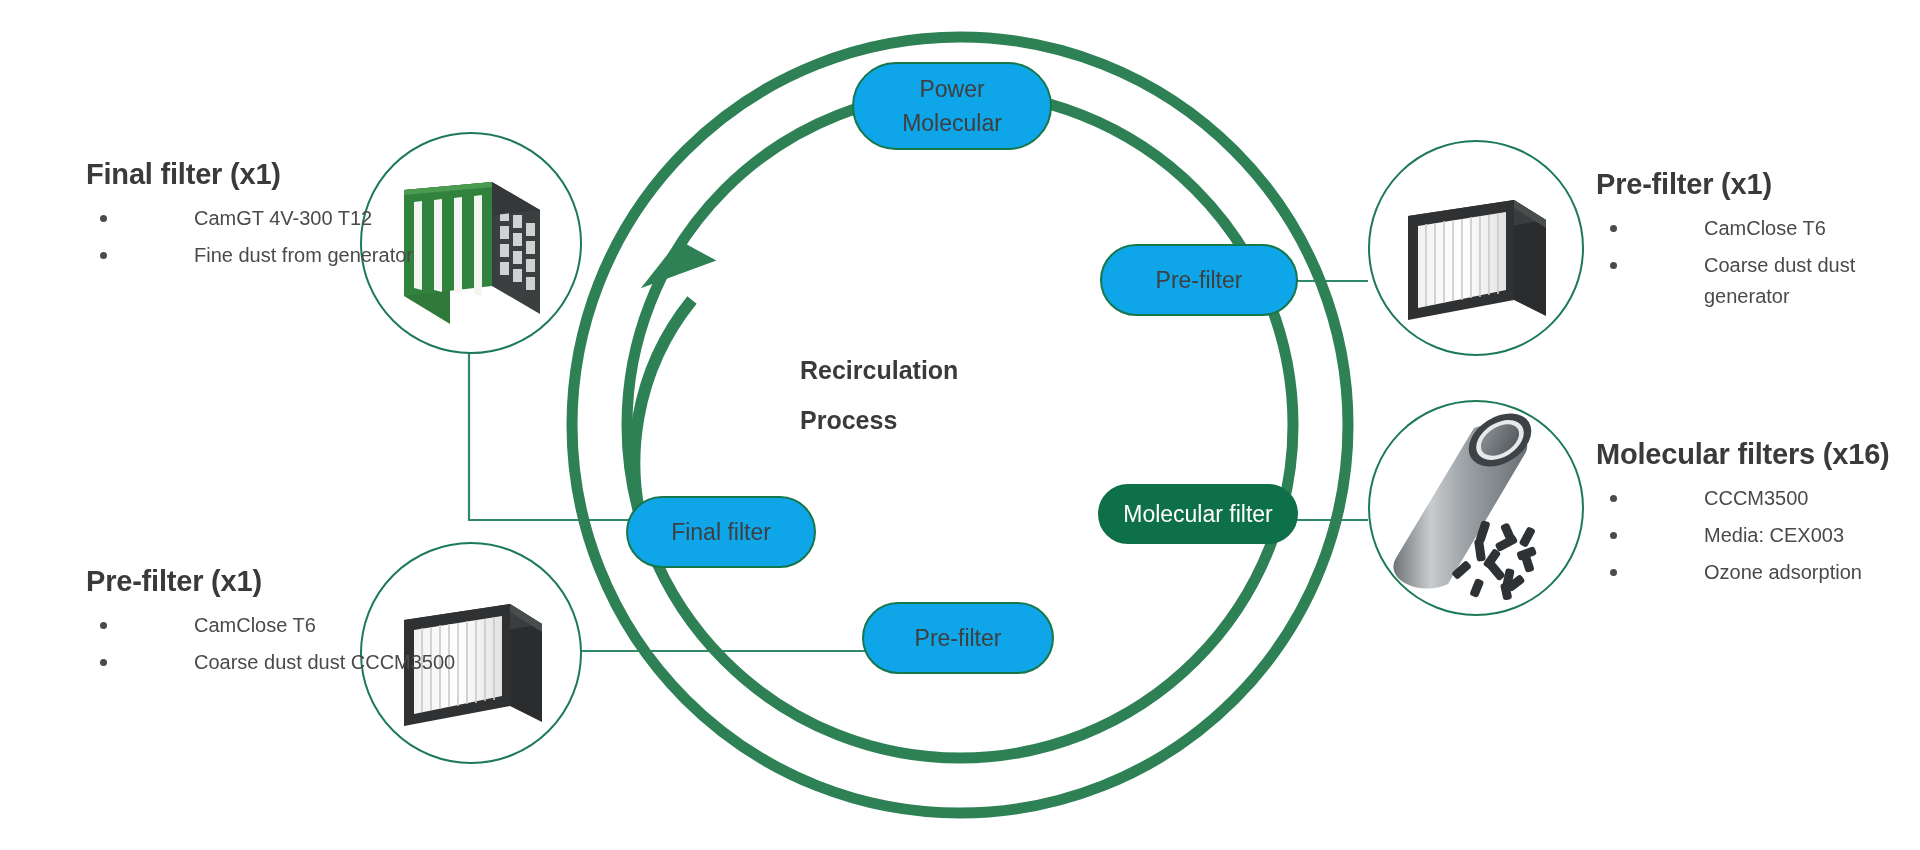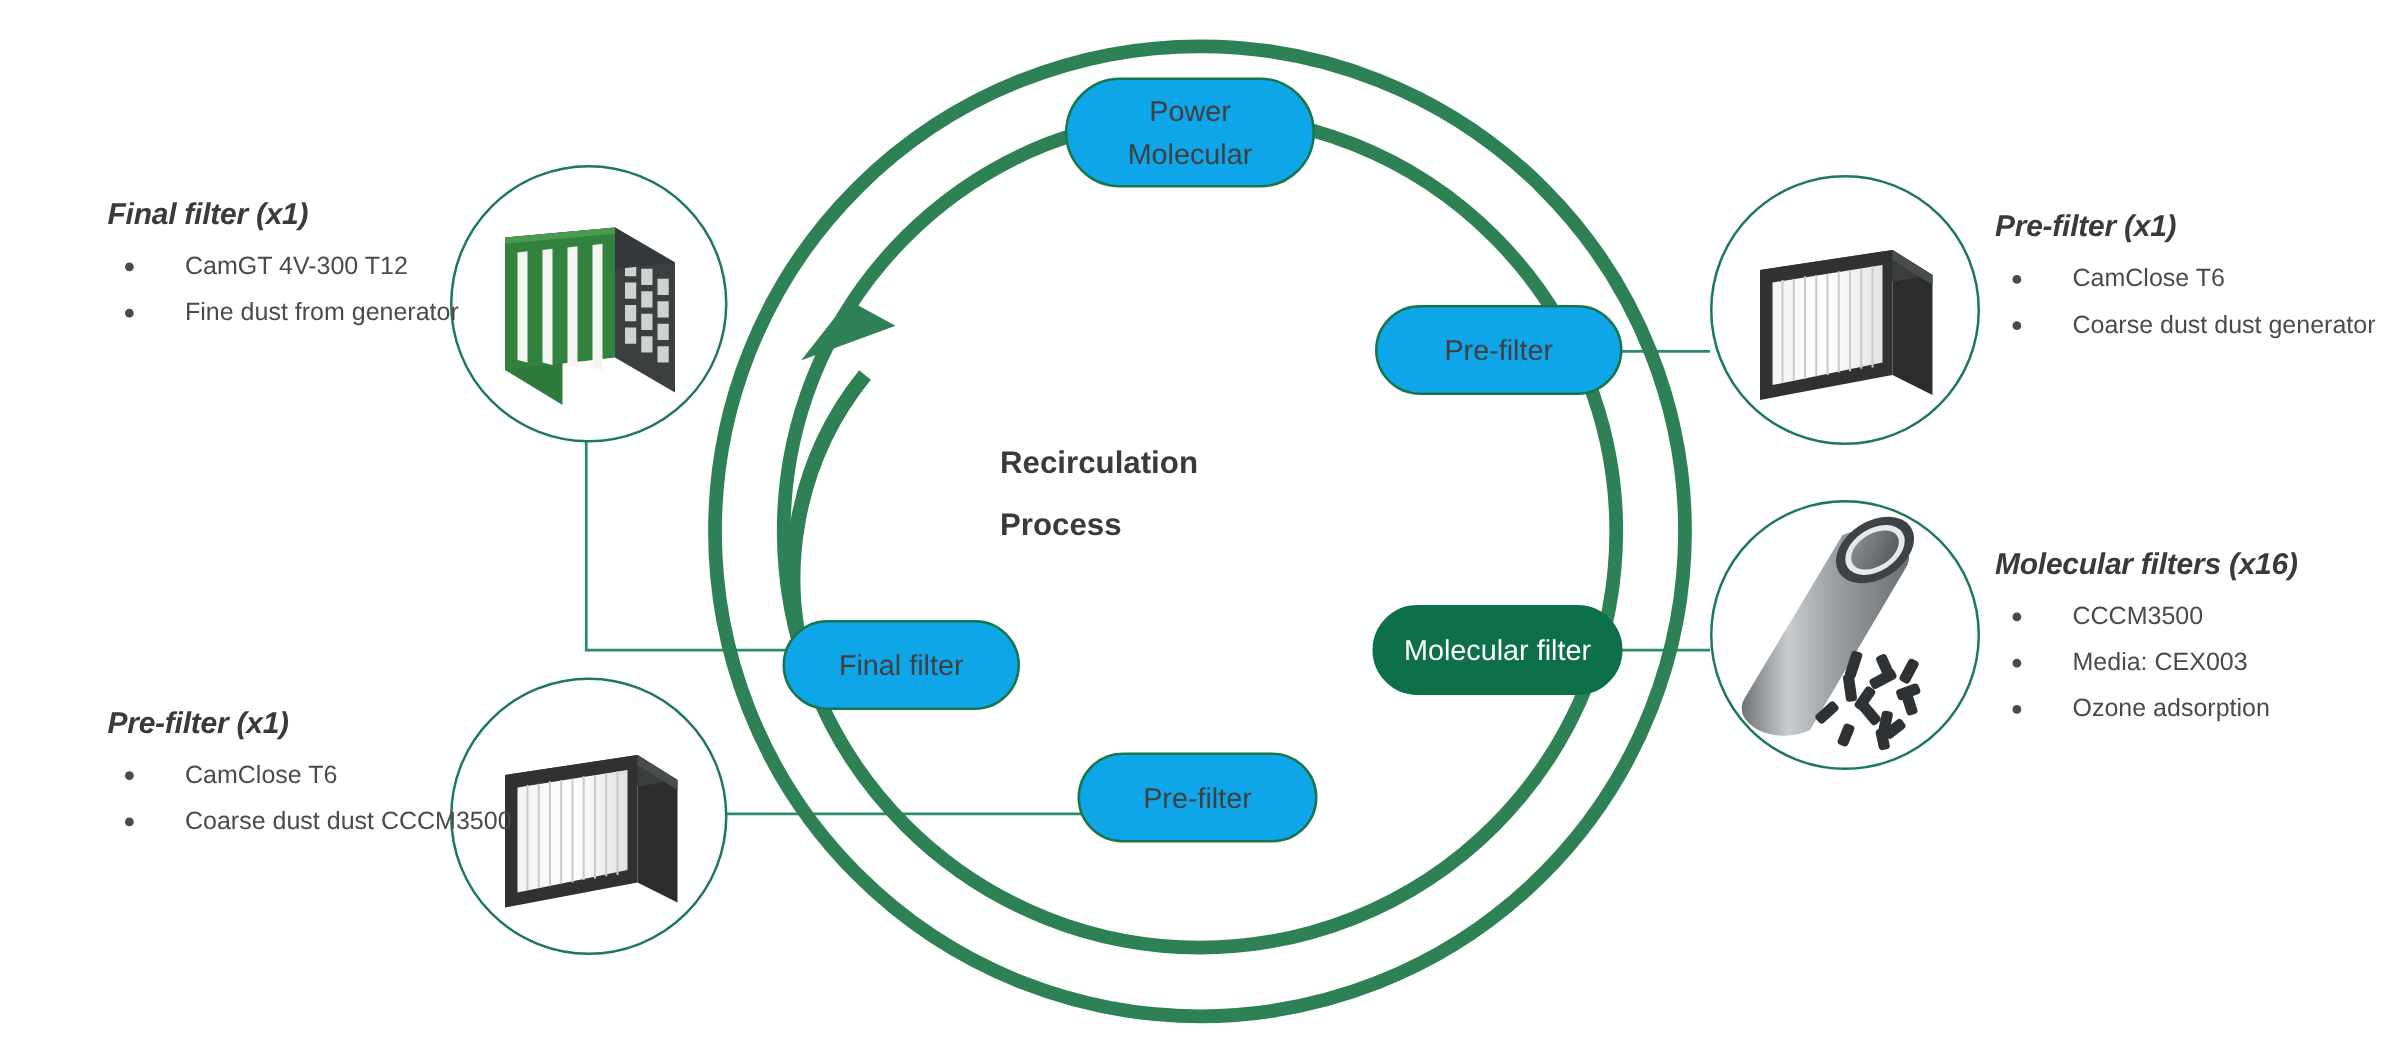--- a/index.html
+++ b/index.html
@@ -10,42 +10,41 @@
     color:#3b3b3b;
     position:relative;
   }
   .stage{position:absolute;left:0;top:0;width:1920px;height:850px;}
   svg.diagram{position:absolute;left:0;top:0;width:1920px;height:850px;}
 
   
   .infoblock{position:absolute;}
   .infoblock h3{
     margin:0 0 12px 0;
-    font-size:24px;
+    font-size:29px;
     font-weight:bold;
     color:#3a3a3a;
     letter-spacing:-0.2px;
     white-space:nowrap;
-    font-style:italic;
   }
   .infoblock ul{margin:0;padding:0;list-style:none;}
   .infoblock li{
     position:relative;
     font-size:20px;
     line-height:31px;
     color:#4a4a4a;
     padding-left:62px;
     margin-bottom:6px;
   }
   .infoblock li .bullet{
     position:absolute;left:14px;top:12px;
     width:7px;height:7px;border-radius:50%;
     background:#4a4a4a;
   }
-  .infoblock li .txt{display:block;max-width:270px;}
+  .infoblock li .txt{display:block;max-width:270px;margin-left:46px;}
 
   #block-final-filter{left:86px;top:158px;}
   #block-prefilter-bottom{left:86px;top:565px;}
   #block-prefilter-right{left:1596px;top:168px;}
   #block-molecular{left:1596px;top:438px;}
 
   
   .pill{
     position:absolute;
     display:flex;align-items:center;justify-content:center;
@@ -58,21 +57,21 @@
     line-height:34px;
     box-sizing:border-box;
   }
   .pill.dark{
     background:#0e7048;
     border-color:#0e7048;
     color:#ffffff;
   }
   #pill-power-generator{left:852px;top:62px;width:200px;height:88px;}
   #pill-prefilter-right{left:1100px;top:244px;width:198px;height:72px;}
-  #pill-molecular-filter{left:1098px;top:484px;width:200px;height:72px;}
+  #pill-molecular-filter{left:1098px;top:484px;width:200px;height:60px;}
   #pill-prefilter-bottom{left:862px;top:602px;width:192px;height:72px;}
   #pill-final-filter{left:626px;top:496px;width:190px;height:72px;}
 
   
   #center-caption{
     position:absolute;left:800px;top:345px;width:340px;
     text-align:left;font-size:25px;font-weight:bold;line-height:50px;
     color:#3a3a3a;
   }
 

